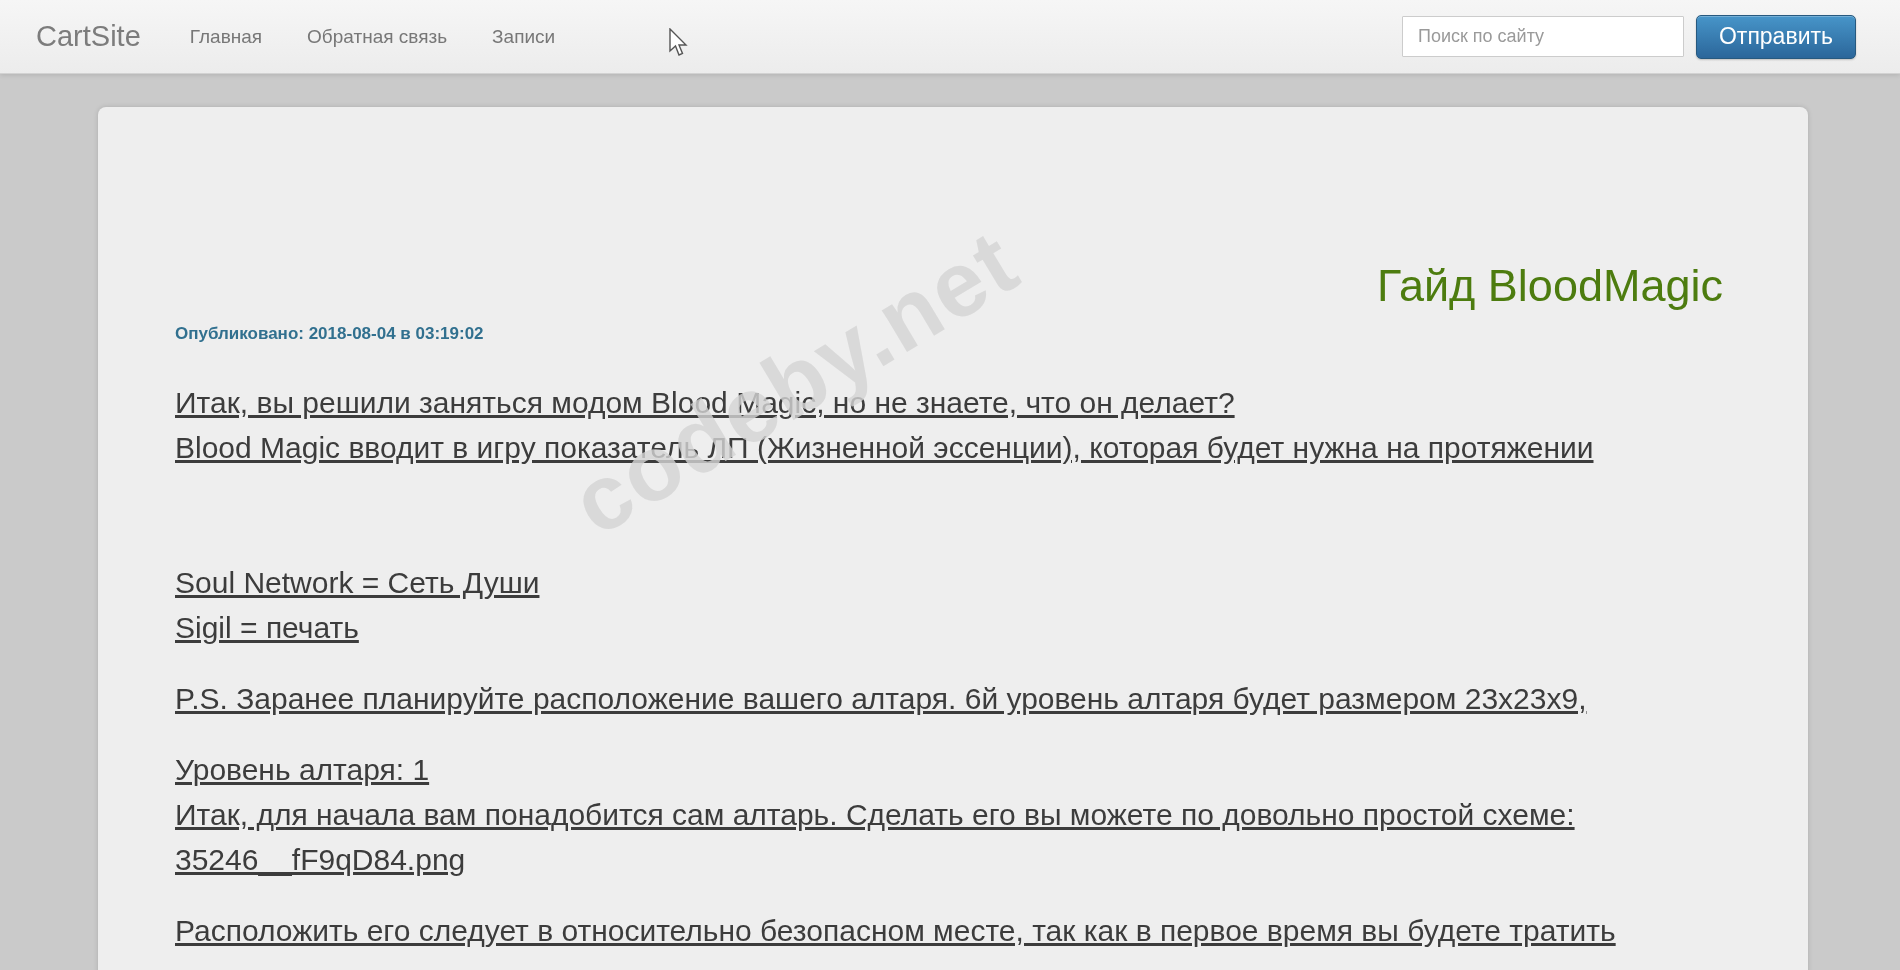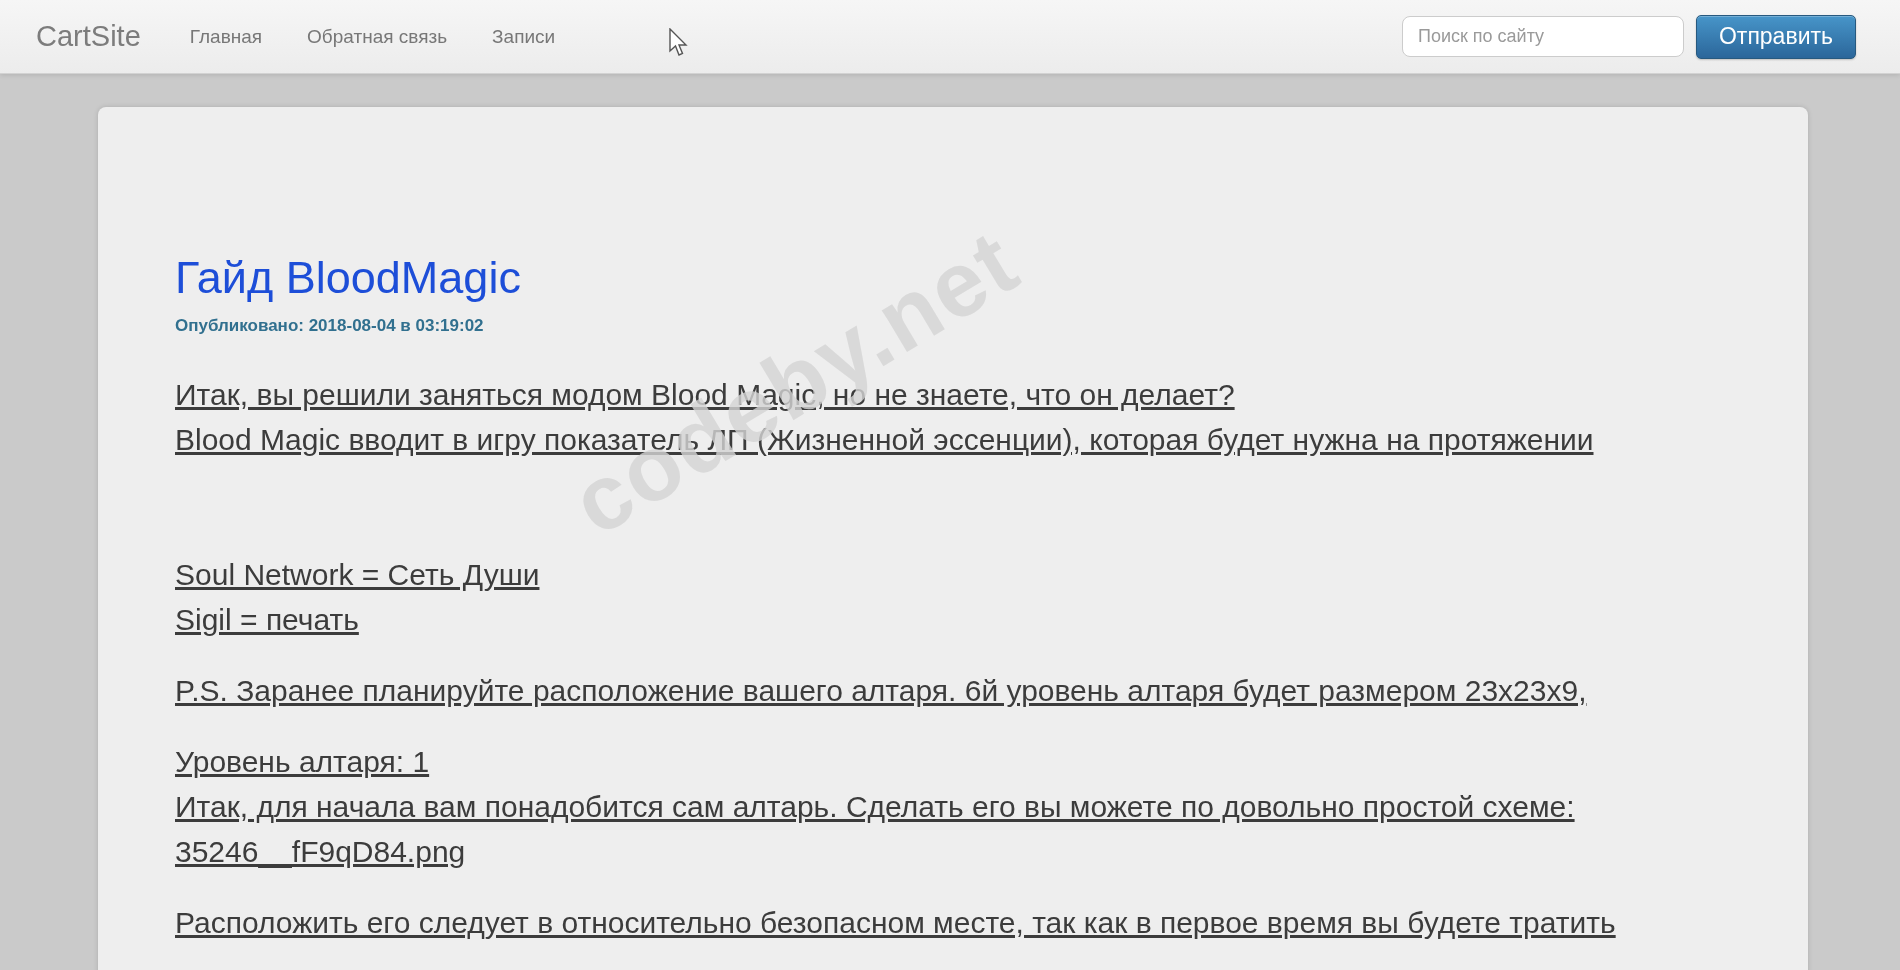--- a/index.html
+++ b/index.html
@@ -33,21 +33,21 @@
     margin-right: 45px;
     font-size: 19px;
     color: #777;
     text-decoration: none;
     cursor: pointer;
   }
   .nav-search { margin-left: auto; display: flex; align-items: center; margin-right: 44px; }
   .search-input {
     width: 282px; height: 41px;
     border: 1px solid #cccccc;
-    border-radius: 8px;
+    border-radius: 1px;
     padding: 0 15px;
     font-size: 18px;
     color: #555;
     background: #ffffff;
     outline: none;
     font-family: "Liberation Sans", sans-serif;
   }
   .search-input::placeholder { color: #9a9a9a; }
   .submit-btn {
     margin-left: 12px;
@@ -67,26 +67,27 @@
   .card {
     position: absolute; z-index: 1;
     left: 98px; top: 107px;
     width: 1710px; height: 960px;
     background: #eeeeee;
     border-radius: 8px;
     box-shadow: 0 0 5px rgba(0,0,0,.15);
     padding: 0 77px;
   }
   .post-title {
-    margin: 0;
+    margin: 8px;
     padding-top: 145px;
     font-size: 45px;
     font-weight: 400;
-    color: #1d4ed8;
+    color: #4d7c0f;
     line-height: 52px;
+    text-align: right;
   }
   .post-published {
     margin-top: 12px;
     font-size: 17px;
     font-weight: bold;
     color: #31708f;
   }
   .post-body p {
     margin: 0 0 26px 0;
     font-size: 30px;

